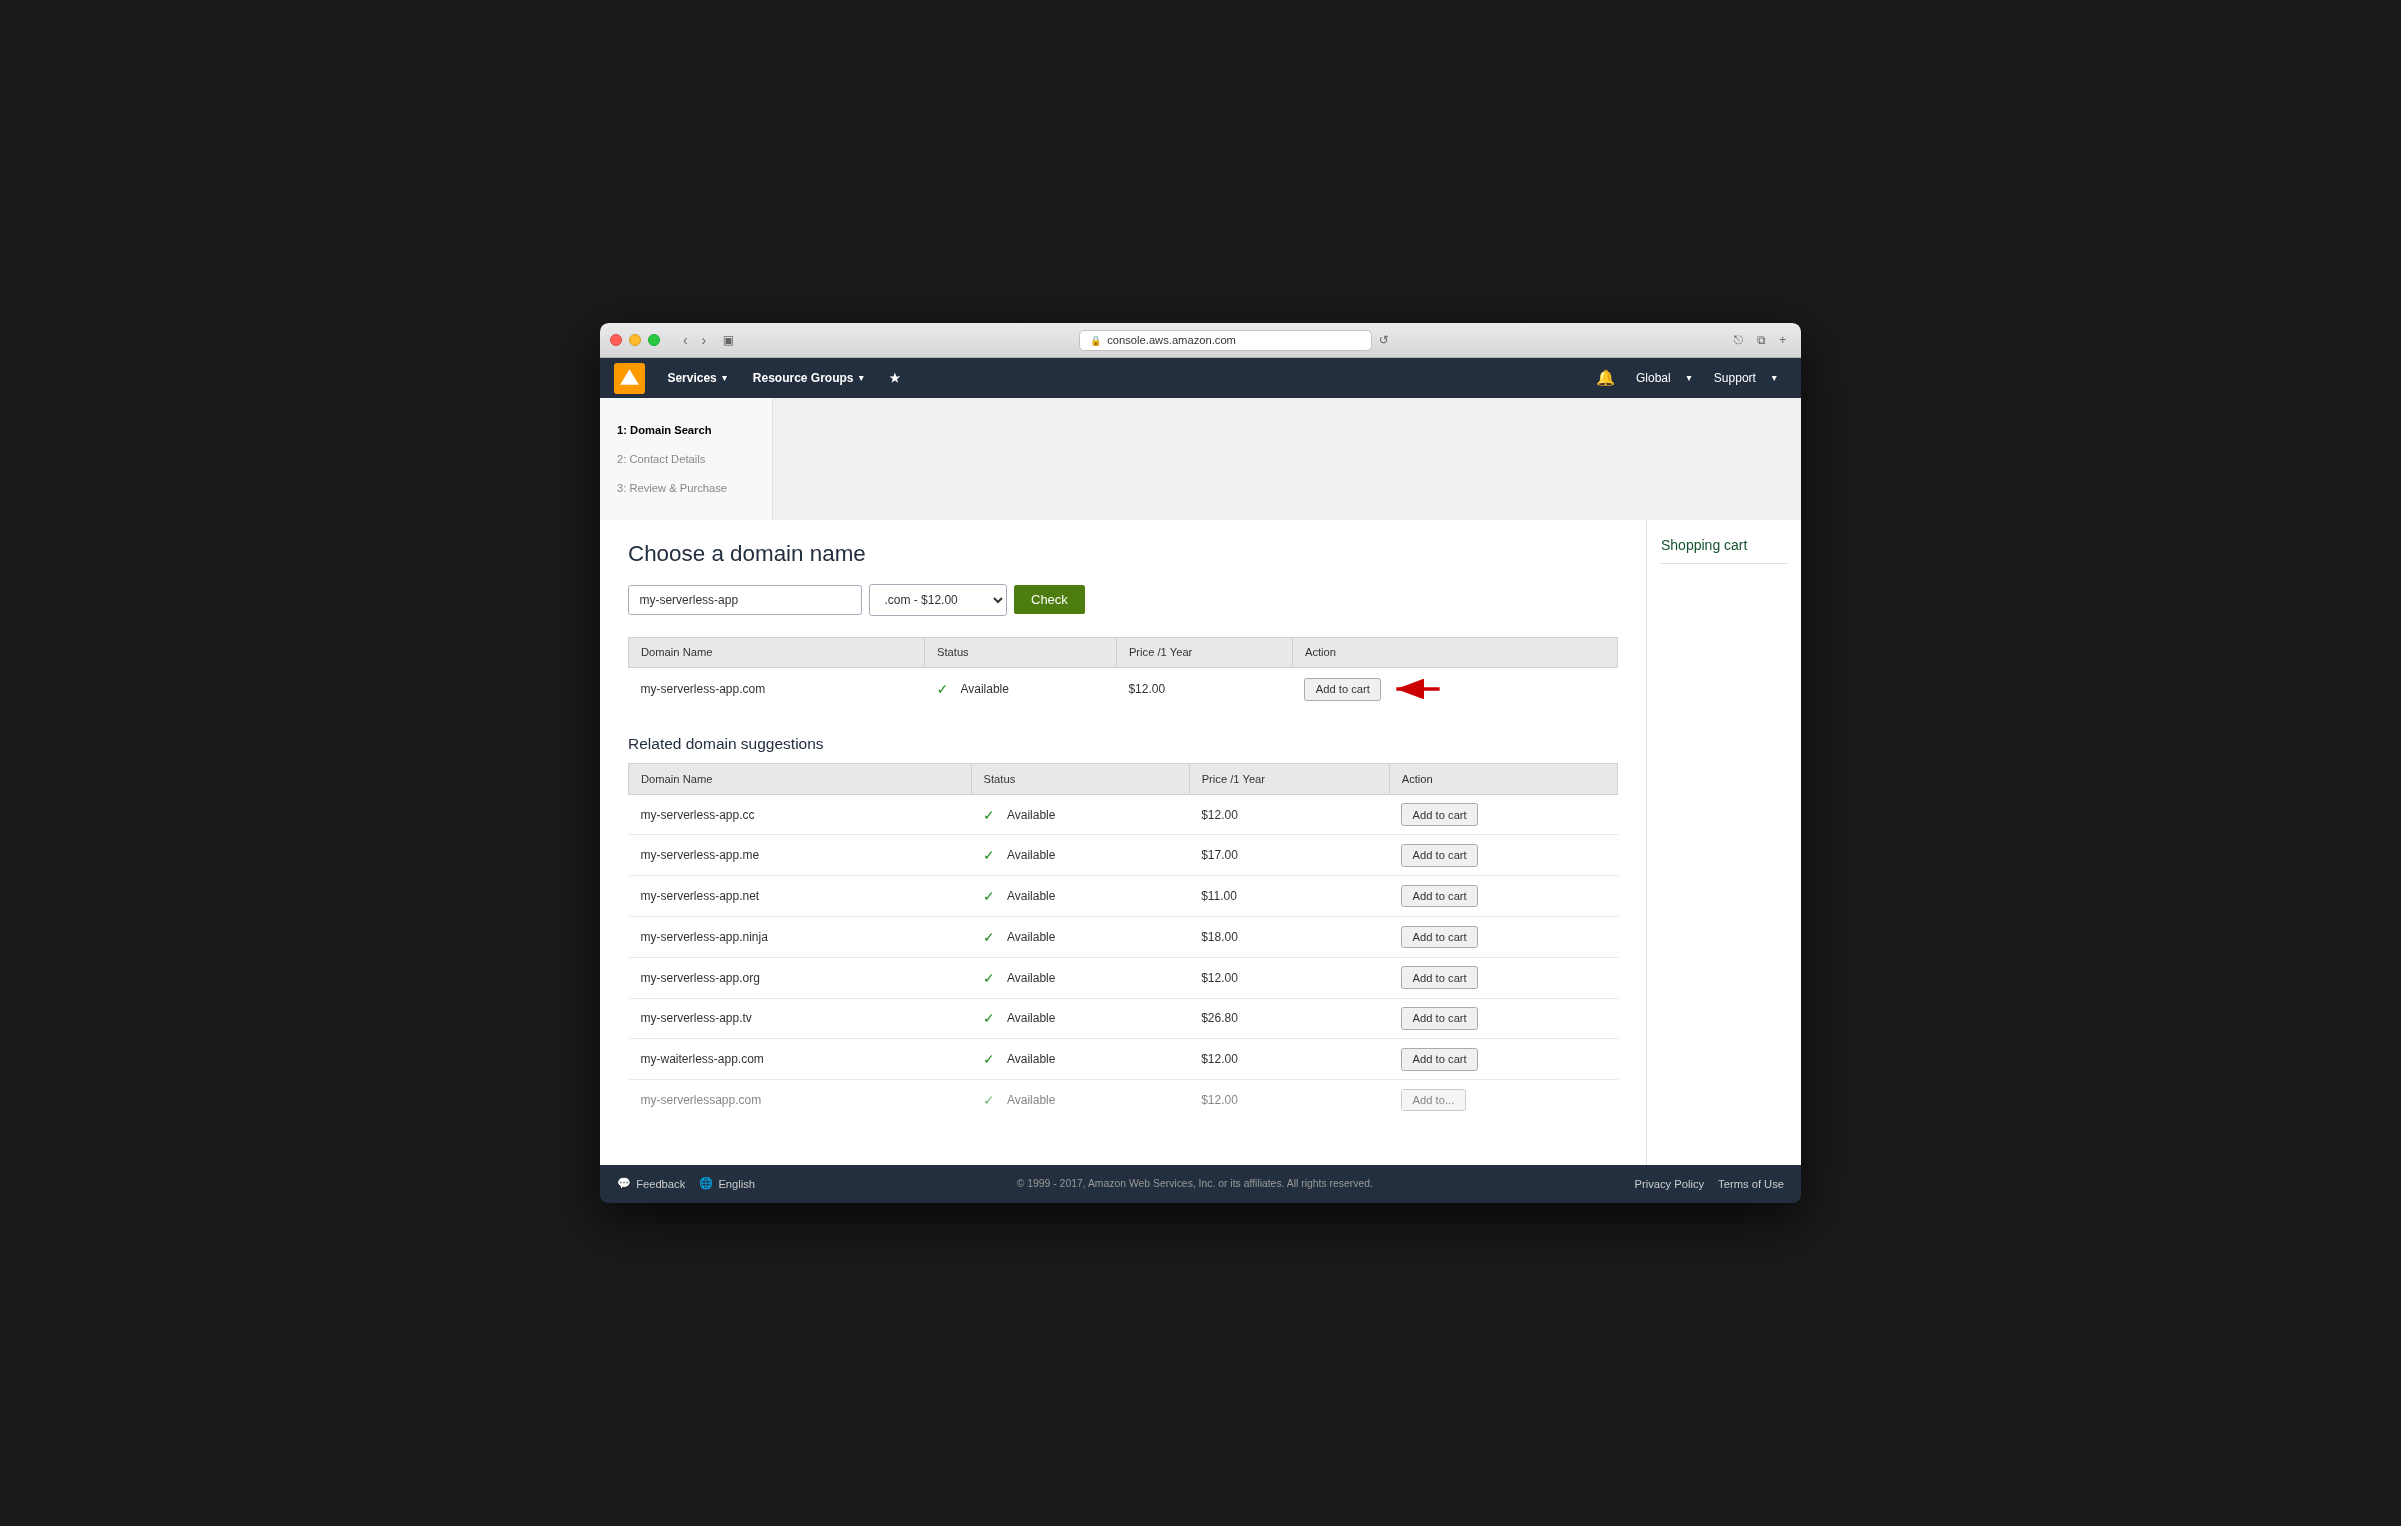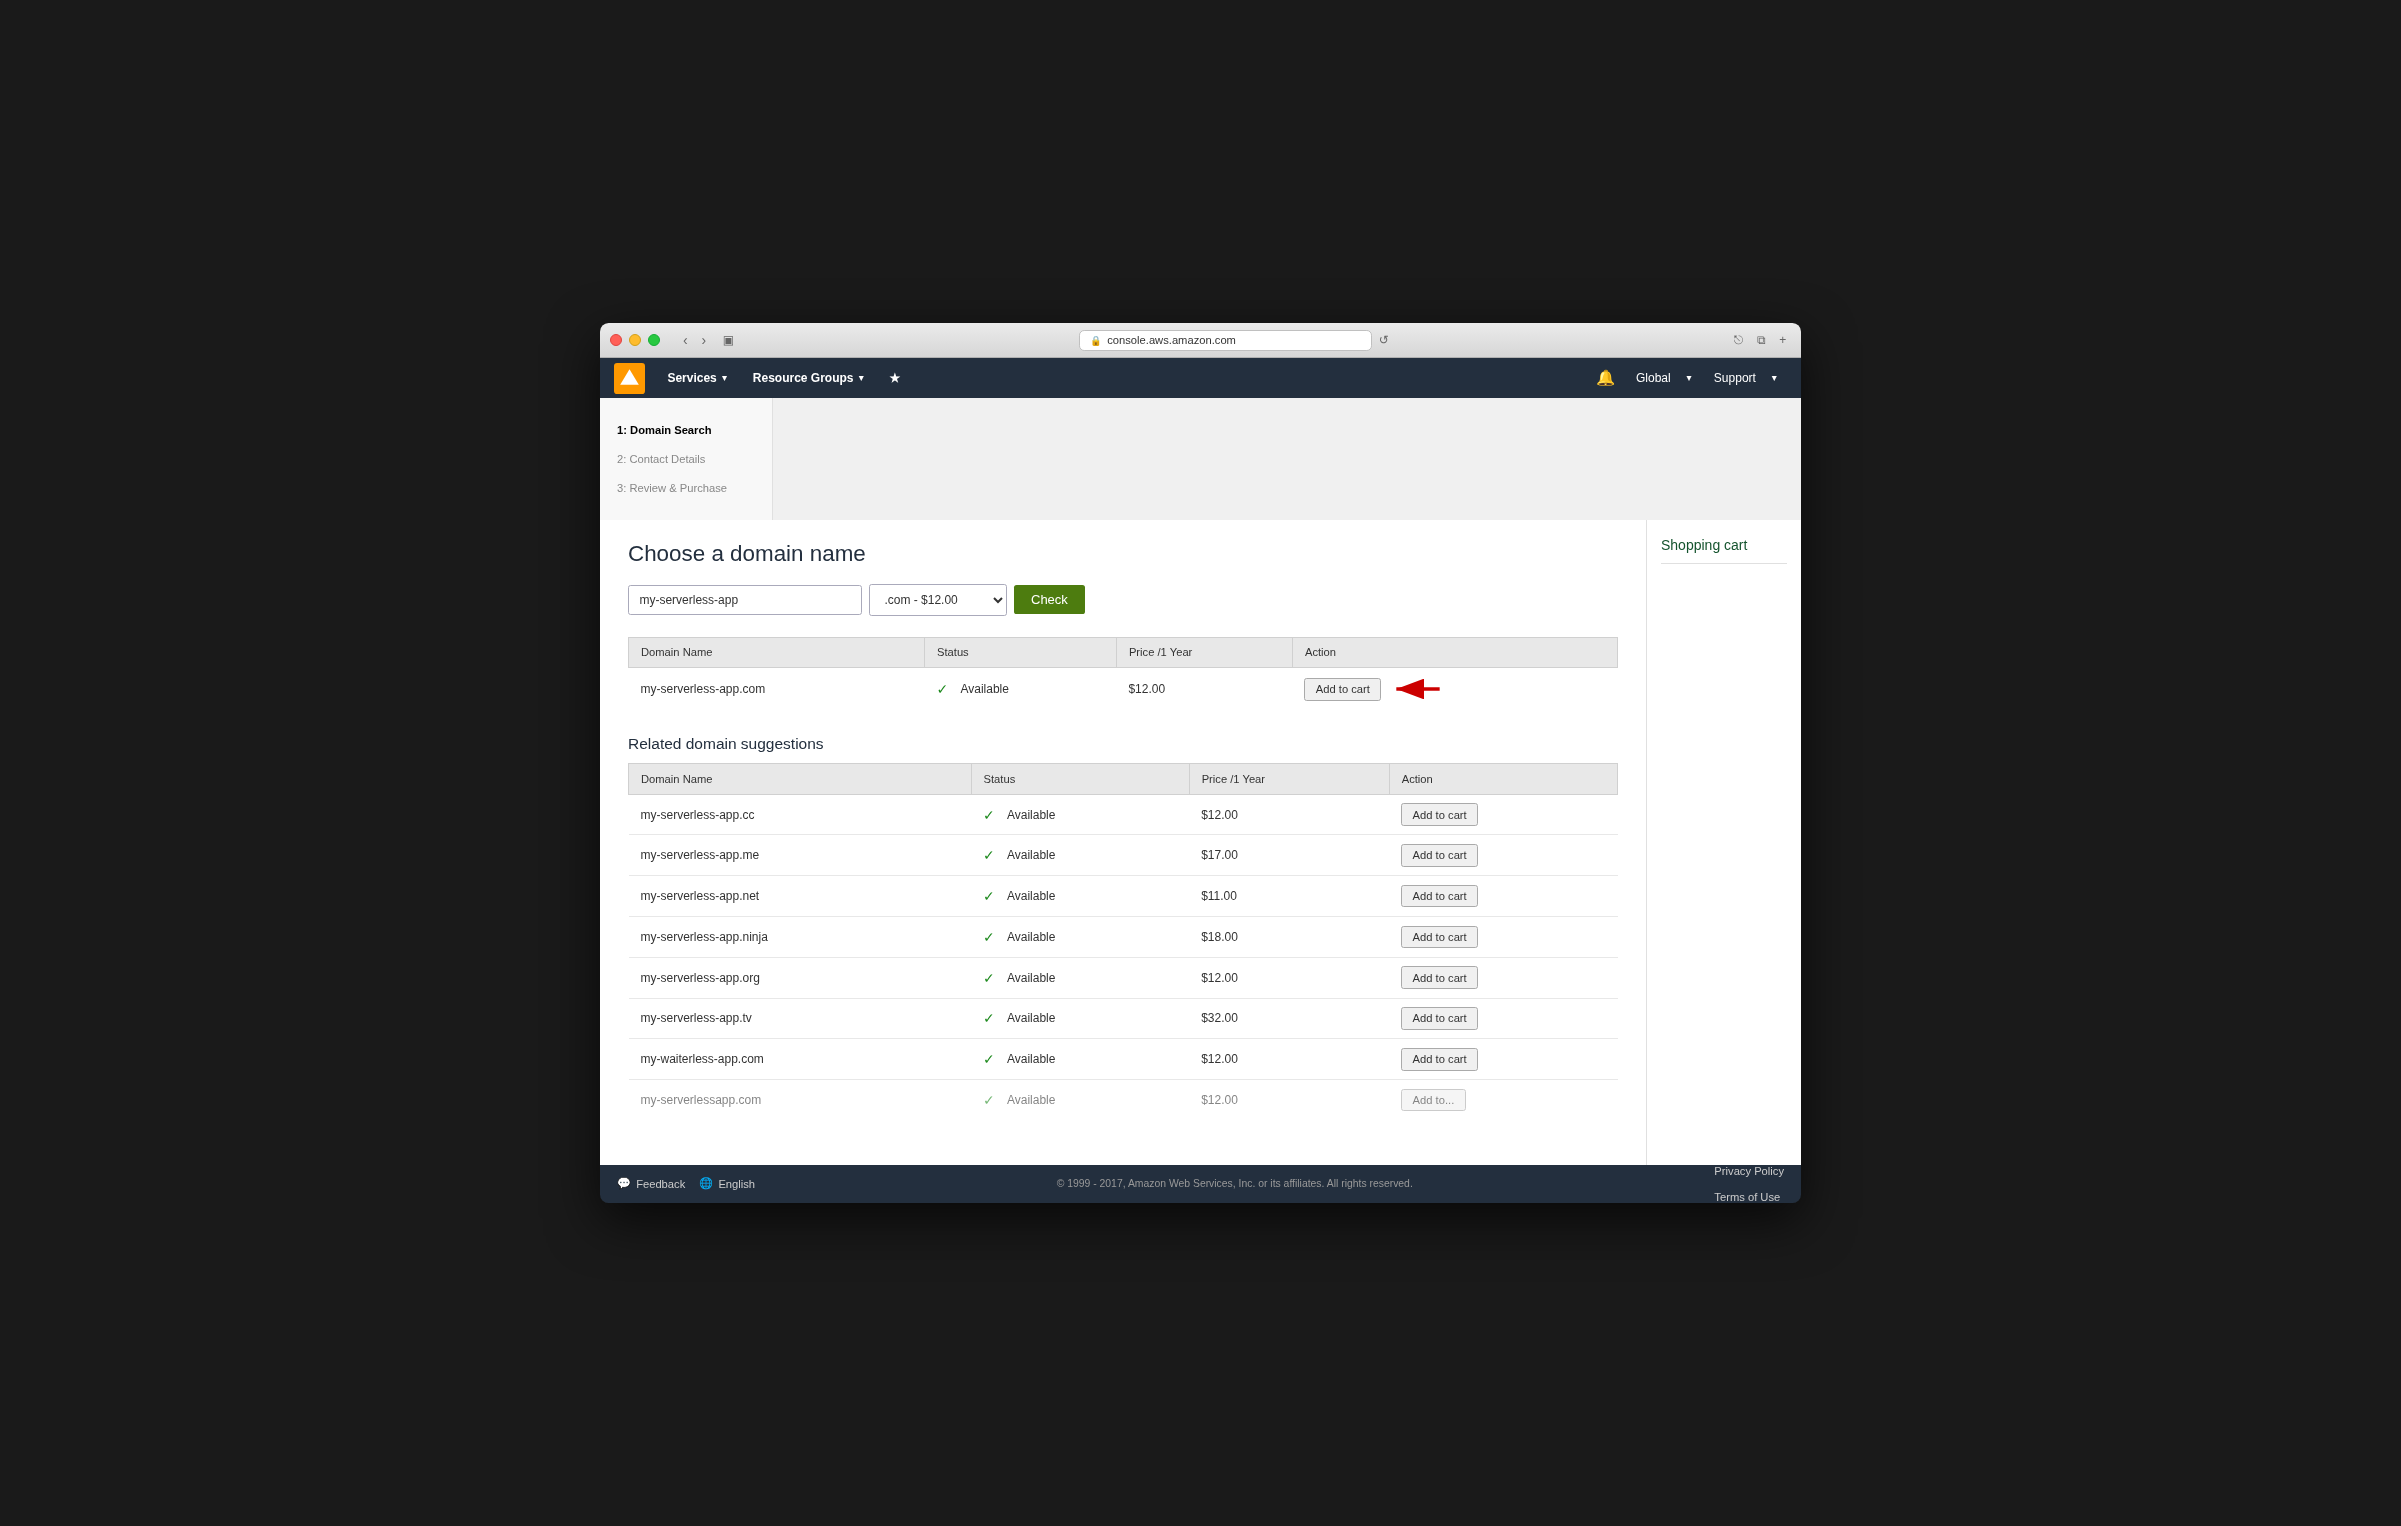--- a/index.html
+++ b/index.html
@@ -361,21 +361,20 @@
     .footer-center {
       flex: 1;
       text-align: center;
       color: #999;
       font-size: 10.4px;
     }
 
     .footer-right {
       display: flex;
       gap: 14px;
-      flex-direction: column;
     }
 
     .footer-link {
       color: #ccc;
       font-size: 11.2px;
       cursor: pointer;
       text-decoration: none;
     }
 
     
@@ -587,21 +586,21 @@
               <td><button class="add-to-cart-btn">Add to cart</button></td>
             </tr>
             <tr>
               <td>my-serverless-app.tv</td>
               <td>
                   <div class="status-cell">
                     <span class="check-icon">✓</span>
                     <span>Available</span>
                   </div>
                 </td>
-              <td>$32.00</td>
+              <td>$26.80</td>
               <td><button class="add-to-cart-btn">Add to cart</button></td>
             </tr>
             <tr>
               <td>my-waiterless-app.com</td>
               <td>
                   <div class="status-cell">
                     <span class="check-icon">✓</span>
                     <span>Available</span>
                   </div>
                 </td>

